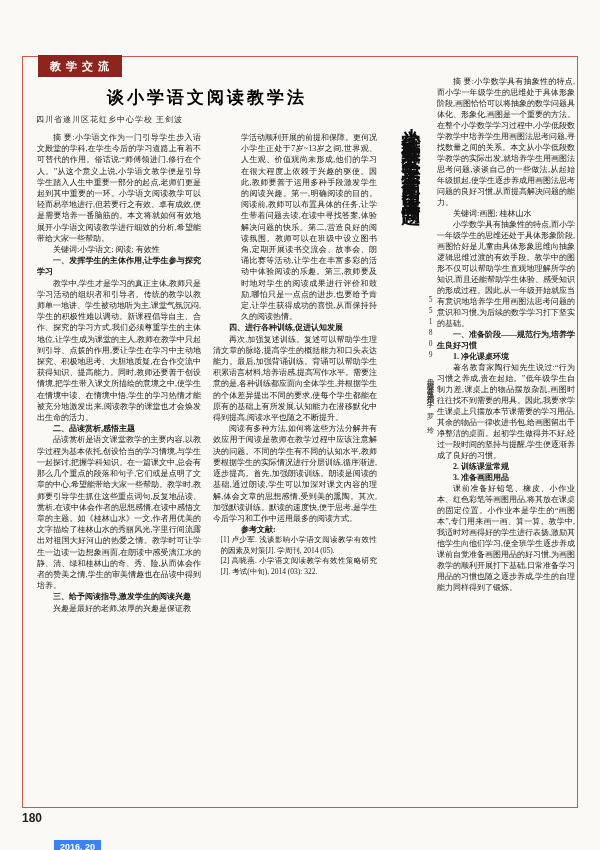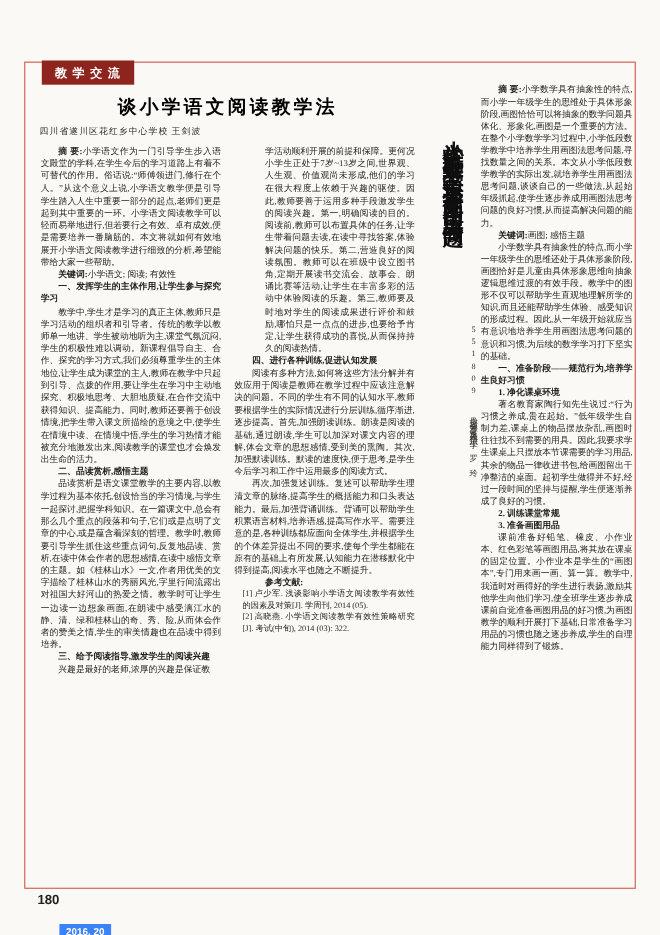--- a/index.html
+++ b/index.html
@@ -35,37 +35,37 @@
     position:absolute; font-size:8px; line-height:11.2px;
     text-align:justify; overflow:hidden; color:#232220;
   }
   .col1 { left:37px;  top:132px; width:164px; height:672px; }
   .col2 { left:213px; top:132px; width:164px; height:672px; }
   .rcol { left:437px; top:76px;  width:138px; height:730px; line-height:11px; }
   .col p { text-indent:2em; }
   .col p.cont, .col p.nind { text-indent:0;margin-left:28px; }
   .col p.ref { text-indent:0; padding-left:1em; font-size:7.5px; line-height:10.5px; }
   .h { font-weight:bold; }
-  .lb { font-weight:bold; }
+  .lb { font-weight:normal; }
   .sub { font-weight:bold; }
   .v-title {
     position:absolute; left:390px; top:112px; height:500px; width:34px;
     writing-mode:vertical-rl; text-orientation:upright;
     font-family:"Liberation Sans", sans-serif;
     font-size:19px; font-weight:bold; letter-spacing:4px; color:#0f0f0f;
     overflow:hidden;
   }
   .v-author {
     position:absolute; left:422px; top:295px; height:260px; width:13px;
     writing-mode:vertical-rl; text-orientation:upright;
     font-size:7.5px; letter-spacing:2px; color:#35332f;
     overflow:hidden;
   }
   .pageno {
-    position:absolute; left:34px; top:811px;
+    position:absolute; left:22px; top:811px;
     font-family:"Liberation Sans", sans-serif;
     font-size:12px; font-weight:bold; color:#22211f;
   }
   .footer {
     position:absolute; left:54px; top:825px;
     display:flex; align-items:center; gap:6px;
   }
   .issue-box {
     background:#3b82f6; color:#fff;
     font-family:"Liberation Sans", sans-serif;
@@ -85,41 +85,41 @@
 
 <div class="l-title">谈小学语文阅读教学法</div>
 <div class="l-author">四川省遂川区花红乡中心学校  王剑波</div>
 
 <div class="col col1">
   <p><span class="lb">摘  要:</span><span>小学语文作为一门引导学生步入语文殿堂的学科,在学生今后的学习道路上有着不可替代的作用。俗话说:“师傅领进门,修行在个人。”从这个意义上说,小学语文教学便是引导学生踏入人生中重要一部分的起点,老师们更是起到其中重要的一环。小学语文阅读教学可以轻而易举地进行,但若要行之有效、卓有成效,便是需要培养一番脑筋的。本文将就如何有效地展开小学语文阅读教学进行细致的分析,希望能带给大家一些帮助。</span></p>
   <p><span class="lb">关键词:</span><span>小学语文; 阅读; 有效性</span></p>
   <p class="h">一、发挥学生的主体作用,让学生参与探究学习</p>
   <p>教学中,学生才是学习的真正主体,教师只是学习活动的组织者和引导者。传统的教学以教师单一地讲、学生被动地听为主,课堂气氛沉闷,学生的积极性难以调动。新课程倡导自主、合作、探究的学习方式,我们必须尊重学生的主体地位,让学生成为课堂的主人,教师在教学中只起到引导、点拨的作用,要让学生在学习中主动地探究、积极地思考、大胆地质疑,在合作交流中获得知识、提高能力。同时,教师还要善于创设情境,把学生带入课文所描绘的意境之中,使学生在情境中读、在情境中悟,学生的学习热情才能被充分地激发出来,阅读教学的课堂也才会焕发出生命的活力。</p>
   <p class="h">二、品读赏析,感悟主题</p>
-  <p>品读赏析是语文课堂教学的主要内容,以教学过程为基本依托,创设恰当的学习情境,与学生一起探讨,把握学科知识。在一篇课文中,总会有那么几个重点的段落和句子,它们或是点明了文章的中心,或是蕴含着深刻的哲理。教学时,教师要引导学生抓住这些重点词句,反复地品读、赏析,在读中体会作者的思想感情,在读中感悟文章的主题。如《桂林山水》一文,作者用优美的文字描绘了桂林山水的秀丽风光,字里行间流露出对祖国大好河山的热爱之情。教学时可让学生一边读一边想象画面,在朗读中感受漓江水的静、清、绿和桂林山的奇、秀、险,从而体会作者的赞美之情,学生的审美情趣也在品读中得到培养。</p>
+  <p>品读赏析是语文课堂教学的主要内容,以教学过程为基本依托,创设恰当的学习情境,与学生一起探讨,把握学科知识。在一篇课文中,总会有那么几个重点的段落和句子,它们或是点明了文章的中心,希望能带给大家一些帮助。教学时,教师要引导学生抓住这些重点词句,反复地品读、赏析,在读中体会作者的思想感情,在读中感悟文章的主题。如《桂林山水》一文,作者用优美的文字描绘了桂林山水的秀丽风光,字里行间流露出对祖国大好河山的热爱之情。教学时可让学生一边读一边想象画面,在朗读中感受漓江水的静、清、绿和桂林山的奇、秀、险,从而体会作者的赞美之情,学生的审美情趣也在品读中得到培养。</p>
   <p class="h">三、给予阅读指导,激发学生的阅读兴趣</p>
   <p>兴趣是最好的老师,浓厚的兴趣是保证教</p>
 </div>
 
 <div class="col col2">
   <p class="cont">学活动顺利开展的前提和保障。更何况小学生正处于7岁~13岁之间,世界观、人生观、价值观尚未形成,他们的学习在很大程度上依赖于兴趣的驱使。因此,教师要善于运用多种手段激发学生的阅读兴趣。第一,明确阅读的目的。阅读前,教师可以布置具体的任务,让学生带着问题去读,在读中寻找答案,体验解决问题的快乐。第二,营造良好的阅读氛围。教师可以在班级中设立图书角,定期开展读书交流会、故事会、朗诵比赛等活动,让学生在丰富多彩的活动中体验阅读的乐趣。第三,教师要及时地对学生的阅读成果进行评价和鼓励,哪怕只是一点点的进步,也要给予肯定,让学生获得成功的喜悦,从而保持持久的阅读热情。</p>
   <p class="h">四、进行各种训练,促进认知发展</p>
+  <p>再次,加强复述训练。复述可以帮助学生理清文章的脉络,提高学生的概括能力和口头表达能力。最后,加强背诵训练。背诵可以帮助学生积累语言材料,培养语感,提高写作水平。需要注意的是,各种训练都应面向全体学生,并根据学生的个体差异提出不同的要求,使每个学生都能在原有的基础上有所发展,认知能力在潜移默化中得到提高,阅读水平也随之不断提升。</p>
   <p>阅读有多种方法,如何将这些方法分解并有效应用于阅读是教师在教学过程中应该注意解决的问题。不同的学生有不同的认知水平,教师要根据学生的实际情况进行分层训练,循序渐进,逐步提高。首先,加强朗读训练。朗读是阅读的基础,通过朗读,学生可以加深对课文内容的理解,体会文章的思想感情,受到美的熏陶。其次,加强默读训练。默读的速度快,便于思考,是学生今后学习和工作中运用最多的阅读方式。</p>
-  <p>再次,加强复述训练。复述可以帮助学生理清文章的脉络,提高学生的概括能力和口头表达能力。最后,加强背诵训练。背诵可以帮助学生积累语言材料,培养语感,提高写作水平。需要注意的是,各种训练都应面向全体学生,并根据学生的个体差异提出不同的要求,使每个学生都能在原有的基础上有所发展,认知能力在潜移默化中得到提高,阅读水平也随之不断提升。</p>
   <p class="h nind">参考文献:</p>
   <p class="ref">[1] 卢少军. 浅谈影响小学语文阅读教学有效性的因素及对策[J]. 学周刊, 2014 (05).</p>
   <p class="ref">[2] 高晓燕. 小学语文阅读教学有效性策略研究[J]. 考试(中旬), 2014 (03): 322.</p>
 </div>
 
 <div class="v-title">小学低段数学教学中培养学生用画图法思考问题</div>
 <div class="v-author">551809 贵州省金沙县逸夫精华小学 罗 玲</div>
 
 <div class="col rcol">
   <p><span class="lb">摘  要:</span><span>小学数学具有抽象性的特点,而小学一年级学生的思维处于具体形象阶段,画图恰恰可以将抽象的数学问题具体化、形象化,画图是一个重要的方法。在整个小学数学学习过程中,小学低段数学教学中培养学生用画图法思考问题,寻找数量之间的关系。本文从小学低段数学教学的实际出发,就培养学生用画图法思考问题,谈谈自己的一些做法,从起始年级抓起,使学生逐步养成用画图法思考问题的良好习惯,从而提高解决问题的能力。</span></p>
-  <p><span class="lb">关键词:</span><span>画图; 感悟主题</span></p>
+  <p><span class="lb">关键词:</span><span>画图; 桂林山水</span></p>
   <p>小学数学具有抽象性的特点,而小学一年级学生的思维还处于具体形象阶段,画图恰好是儿童由具体形象思维向抽象逻辑思维过渡的有效手段。教学中的图形不仅可以帮助学生直观地理解所学的知识,而且还能帮助学生体验、感受知识的形成过程。因此,从一年级开始就应当有意识地培养学生用画图法思考问题的意识和习惯,为后续的数学学习打下坚实的基础。</p>
   <p class="h">一、准备阶段——规范行为,培养学生良好习惯</p>
   <p class="sub">1. 净化课桌环境</p>
   <p>著名教育家陶行知先生说过:“行为习惯之养成,贵在起始。”低年级学生自制力差,课桌上的物品摆放杂乱,画图时往往找不到需要的用具。因此,我要求学生课桌上只摆放本节课需要的学习用品,其余的物品一律收进书包,给画图留出干净整洁的桌面。起初学生做得并不好,经过一段时间的坚持与提醒,学生便逐渐养成了良好的习惯。</p>
   <p class="sub">2. 训练课堂常规</p>
   <p class="sub">3. 准备画图用品</p>
   <p>课前准备好铅笔、橡皮、小作业本、红色彩笔等画图用品,将其放在课桌的固定位置。小作业本是学生的“画图本”,专门用来画一画、算一算。教学中,我适时对画得好的学生进行表扬,激励其他学生向他们学习,使全班学生逐步养成课前自觉准备画图用品的好习惯,为画图教学的顺利开展打下基础,日常准备学习用品的习惯也随之逐步养成,学生的自理能力同样得到了锻炼。</p>
 </div>
 
 <div class="pageno">180</div>

